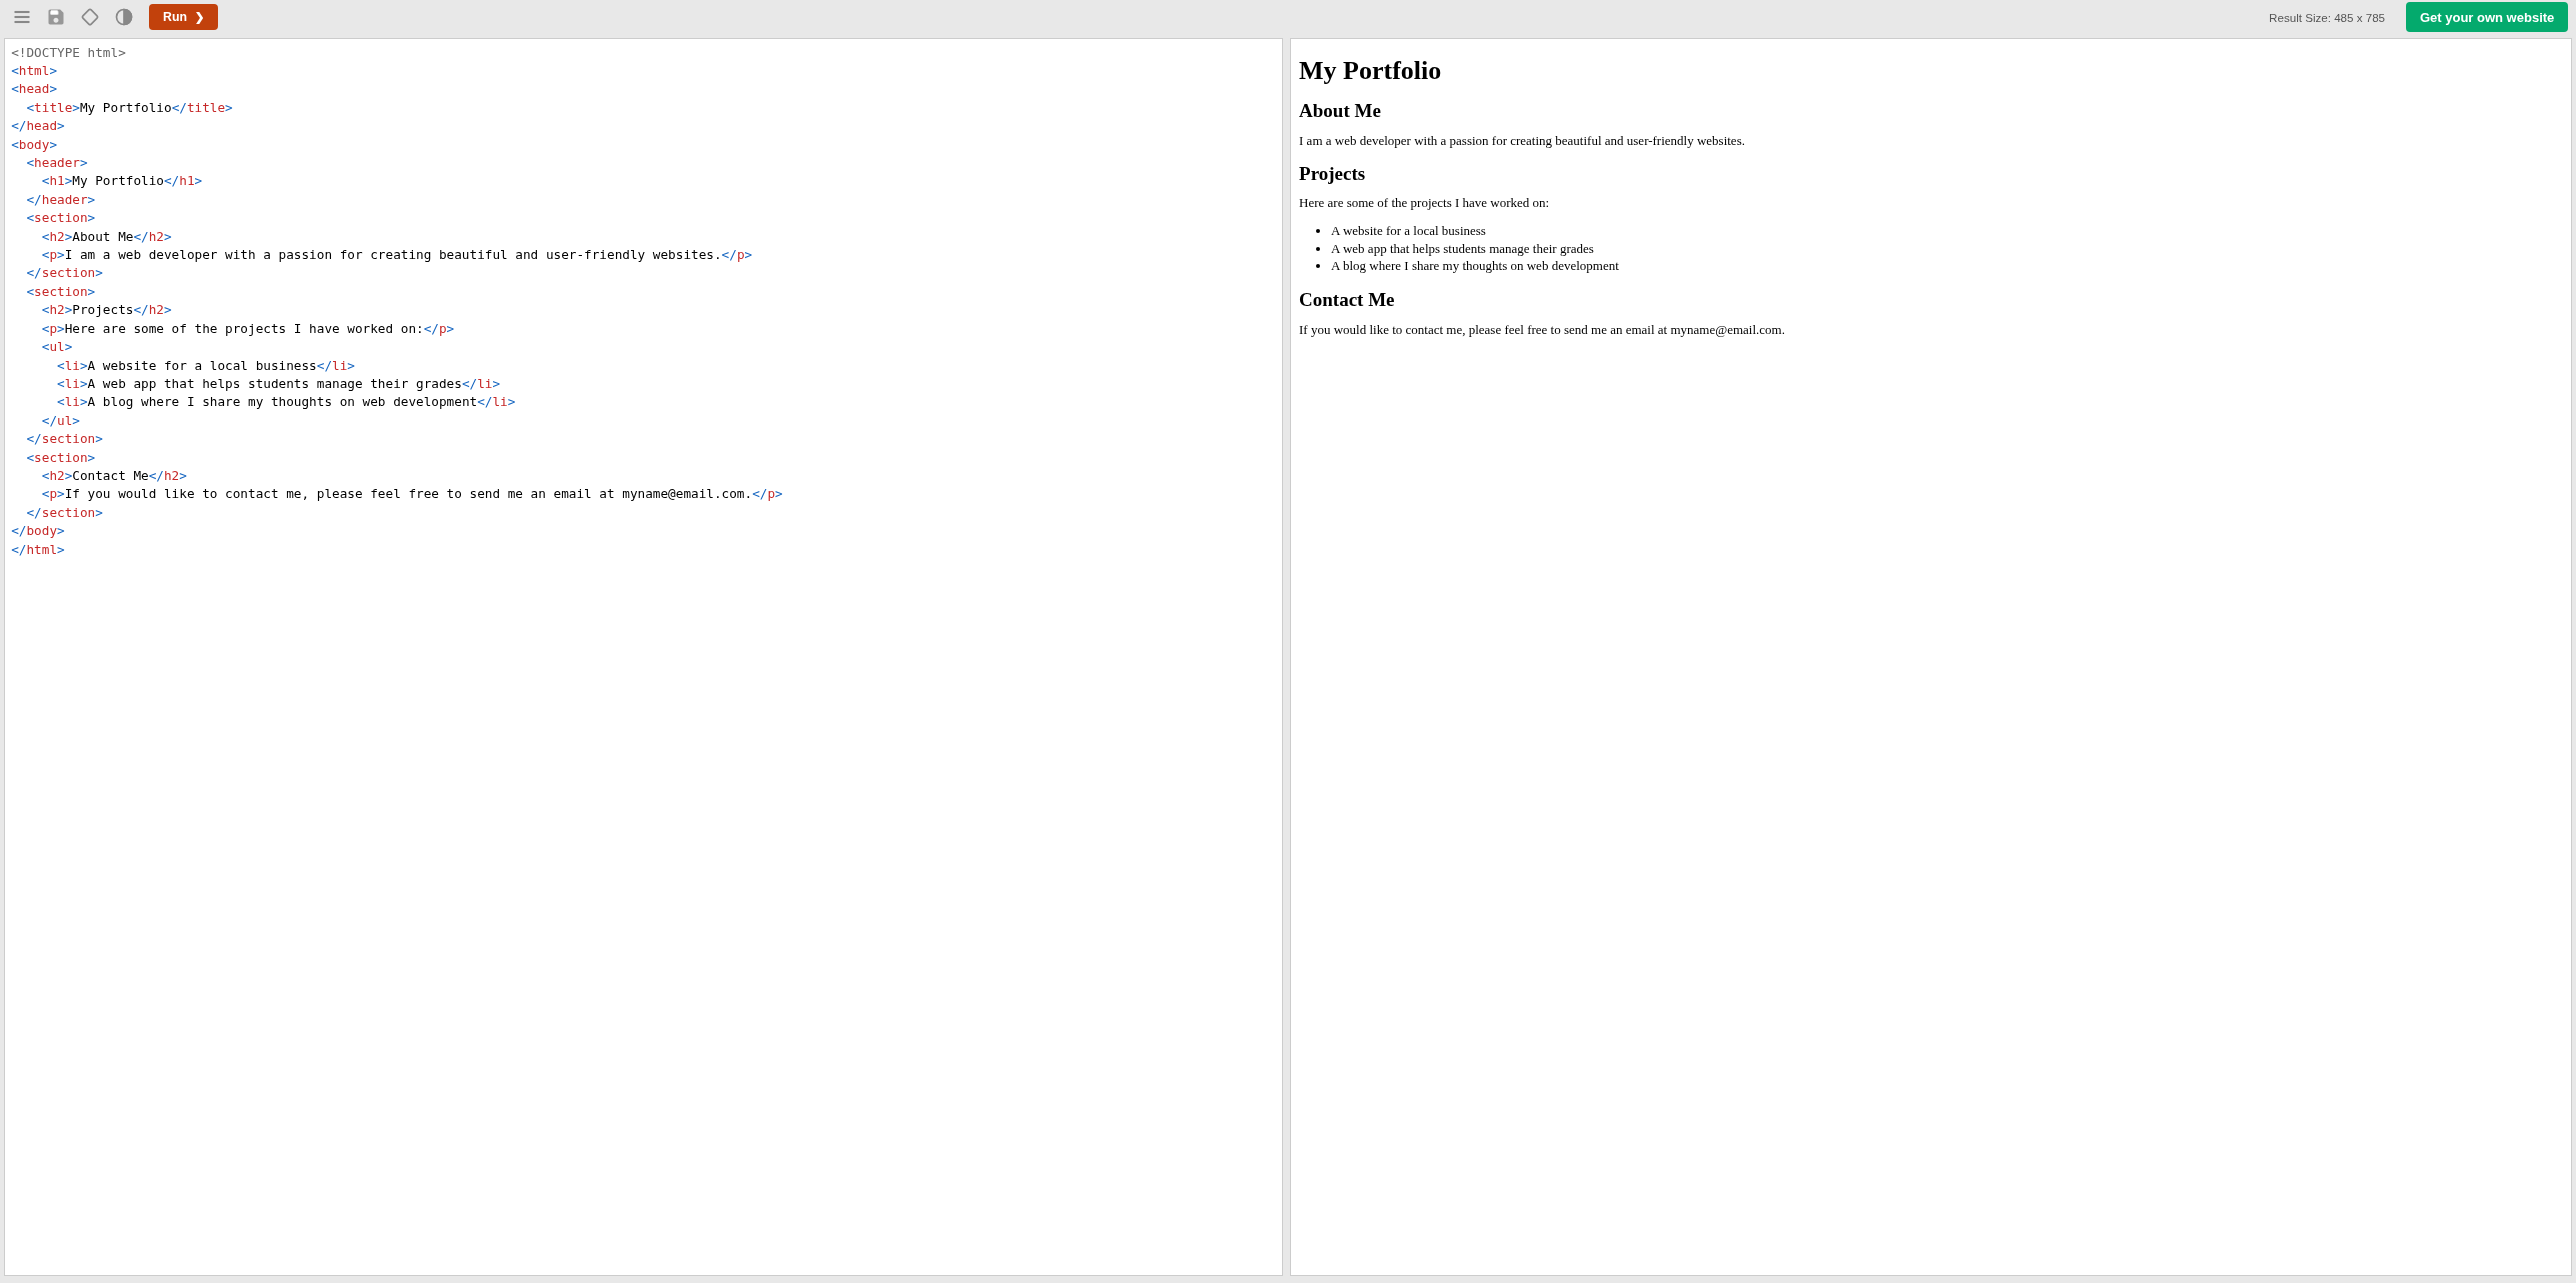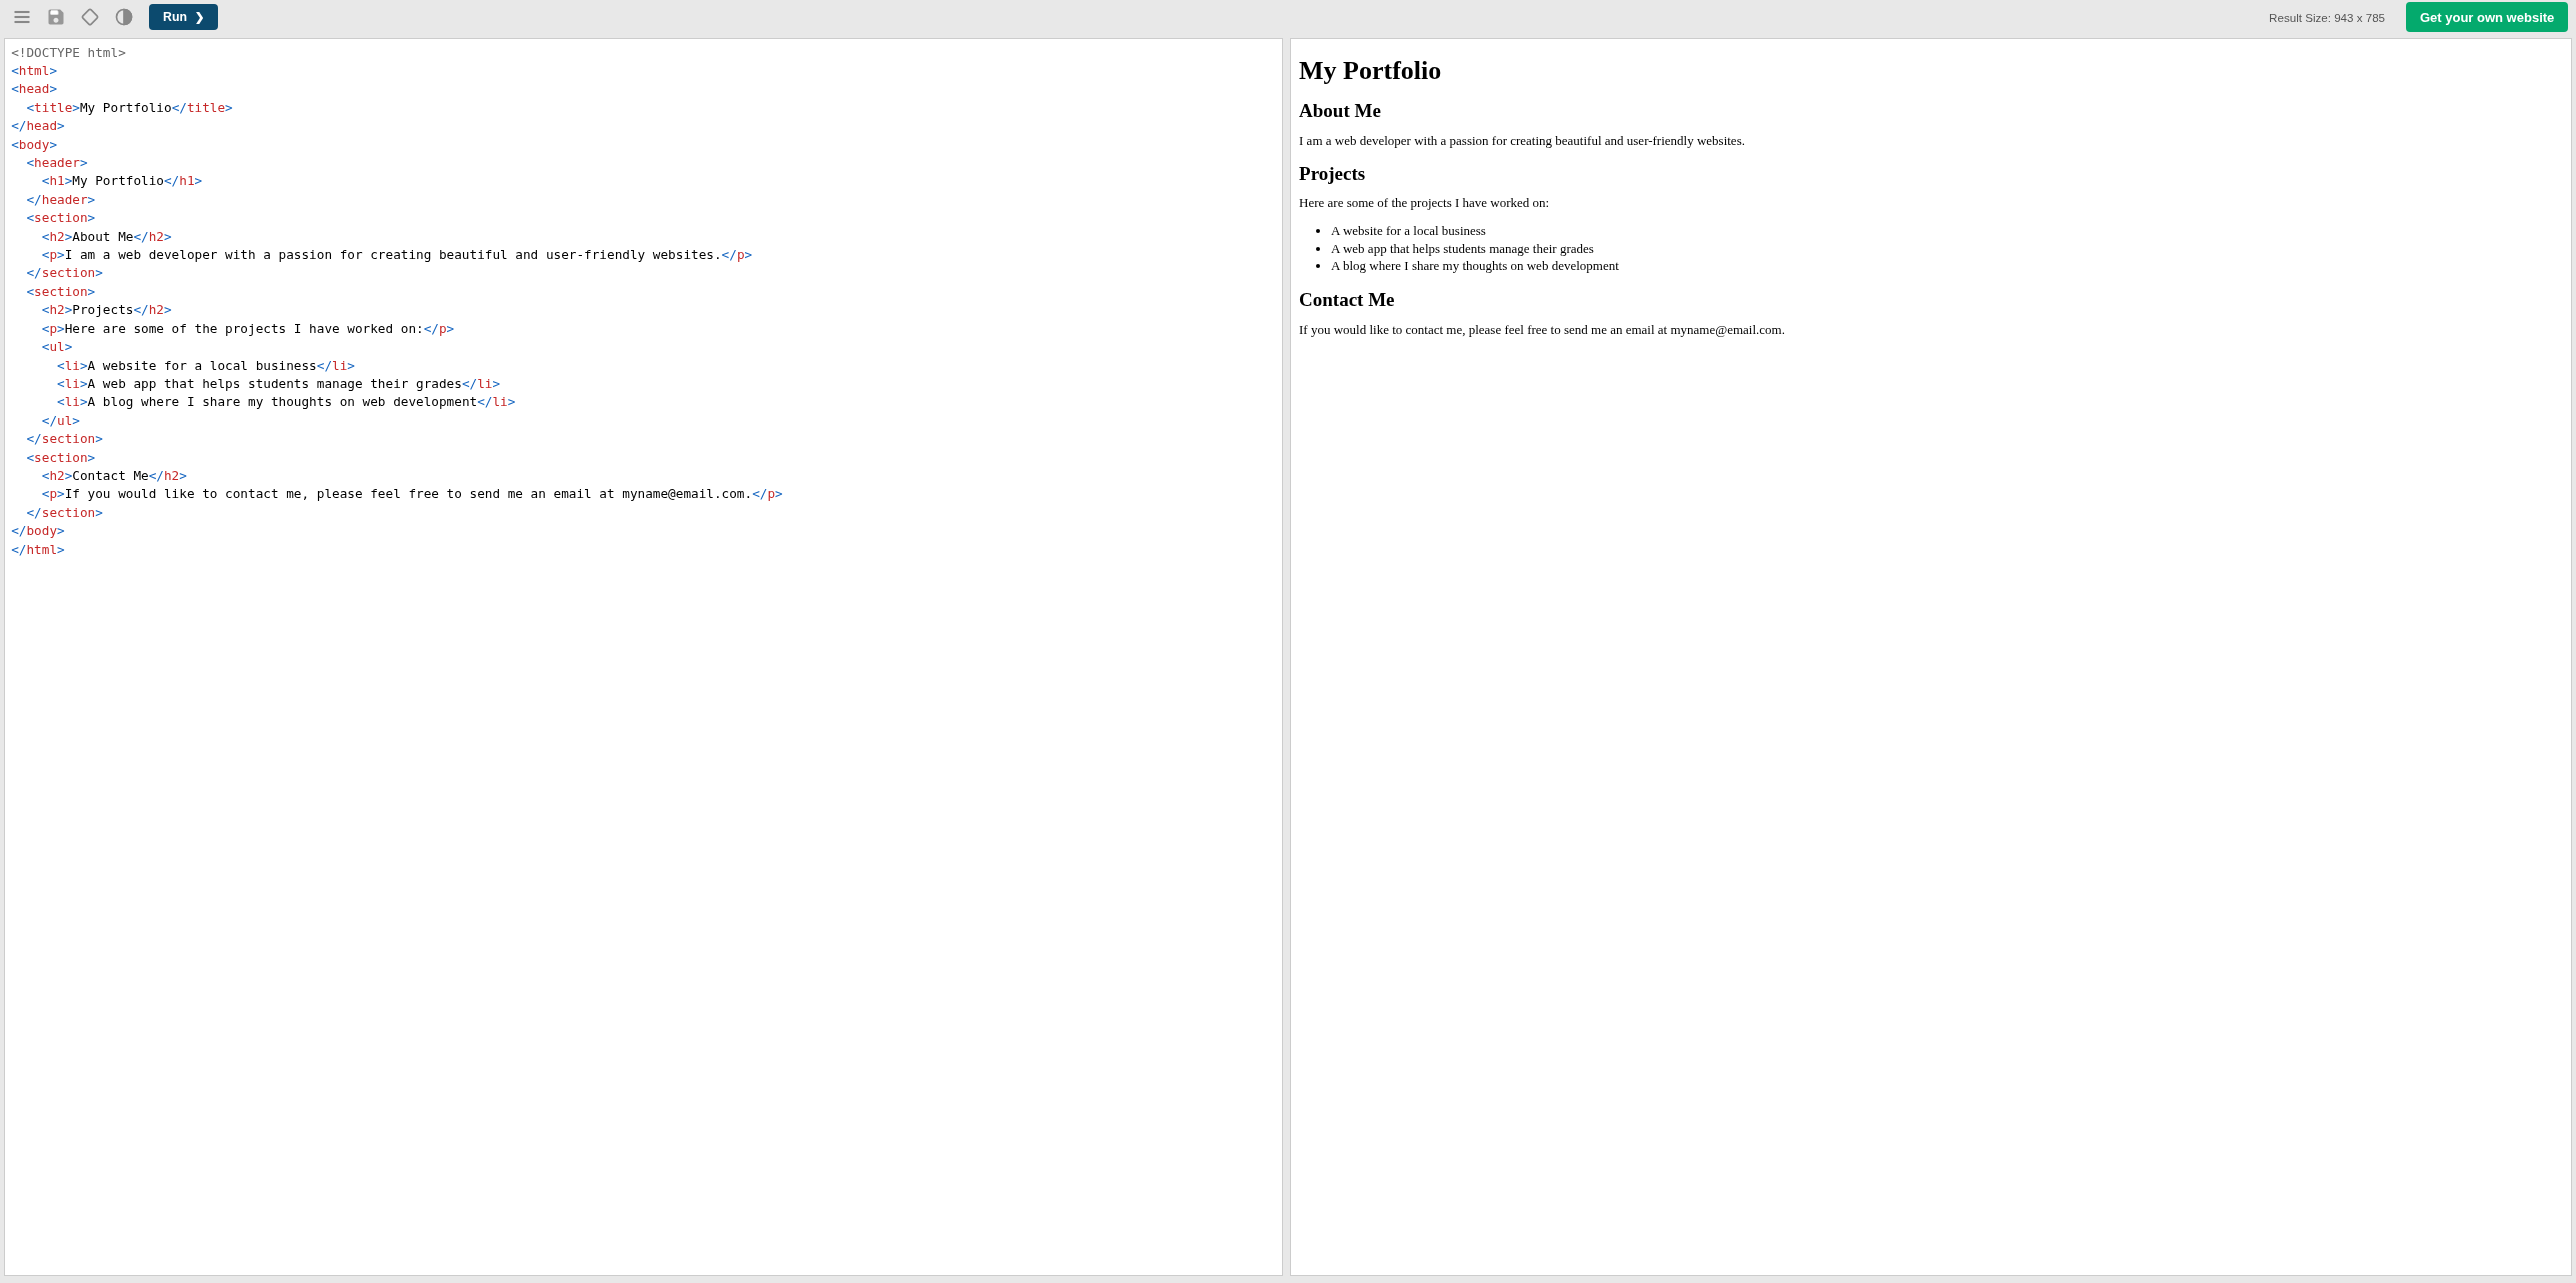--- a/index.html
+++ b/index.html
@@ -28,21 +28,21 @@
       justify-content: center;
       cursor: pointer;
       color: #888;
       border-radius: 3.1px;
     }
     .toolbar-icon-btn svg {
       width: 20px;
       height: 20px;
     }
     .run-btn {
-      background: #0c4a6e;
+      background: #c2410c;
       color: white;
       border: none;
       padding: 6.2px 14px;
       border-radius: 3.9px;
       font-size: 12.3px;
       font-weight: bold;
       cursor: pointer;
       display: flex;
       align-items: flex-start;
       gap: 7.7px;
@@ -153,21 +153,21 @@
     <svg viewBox="0 0 24 24" fill="none" stroke="currentColor" stroke-width="2">
         <circle cx="12" cy="12" r="9"></circle>
         <path d="M12 3 A9 9 0 0 1 12 21 Z" fill="currentColor"></path>
       </svg>
   </div>
   <button class="run-btn">
     <span>Run</span>
     <span class="chevron">❯</span>
   </button>
   <div class="toolbar-spacer"></div>
-  <span class="result-size">Result Size: 943 x 785</span>
+  <span class="result-size">Result Size: 485 x 785</span>
   <button class="get-website-btn">Get your own website</button>
 </div>
 
 <div class="main-container">
   <div class="code-pane"><span class="doctype">&lt;!DOCTYPE html&gt;</span>
 <span class="bracket">&lt;</span><span class="tag-red">html</span><span class="bracket">&gt;</span>
 <span class="bracket">&lt;</span><span class="tag-red">head</span><span class="bracket">&gt;</span>
   <span class="bracket">&lt;</span><span class="tag-red">title</span><span class="bracket">&gt;</span><span class="txt">My Portfolio</span><span class="bracket">&lt;/</span><span class="tag-red">title</span><span class="bracket">&gt;</span>
 <span class="bracket">&lt;/</span><span class="tag-red">head</span><span class="bracket">&gt;</span>
 <span class="bracket">&lt;</span><span class="tag-red">body</span><span class="bracket">&gt;</span>

